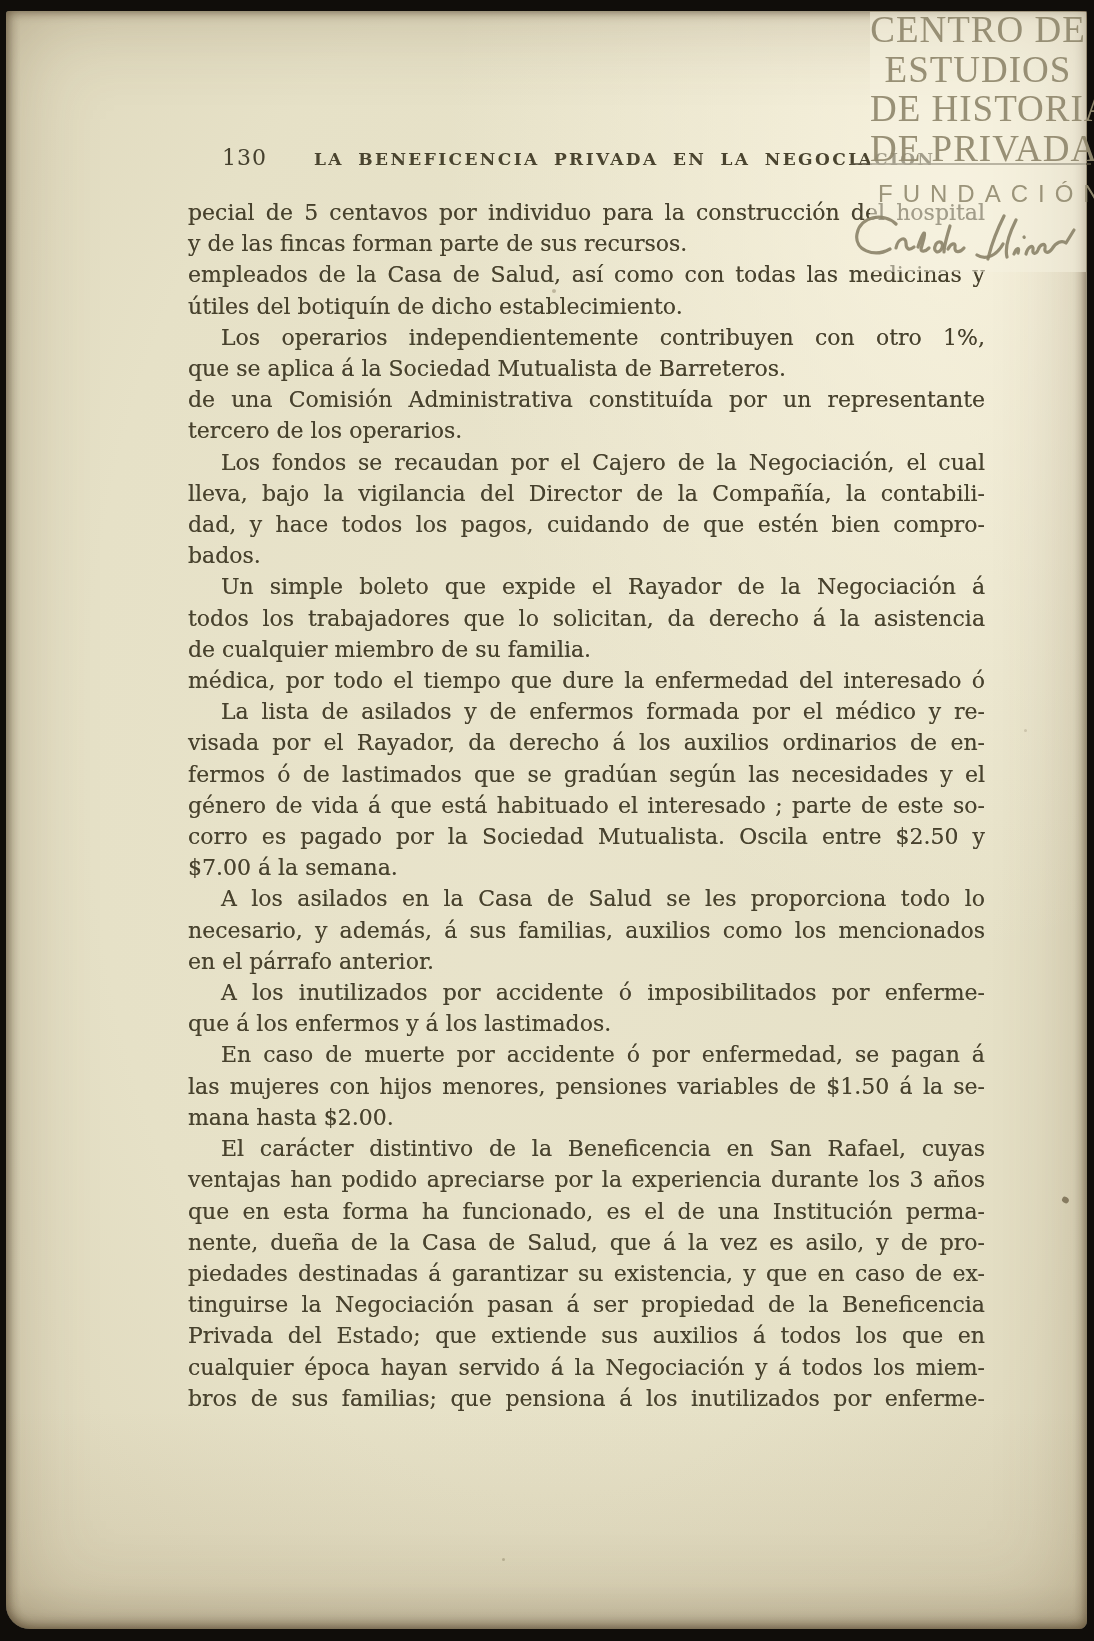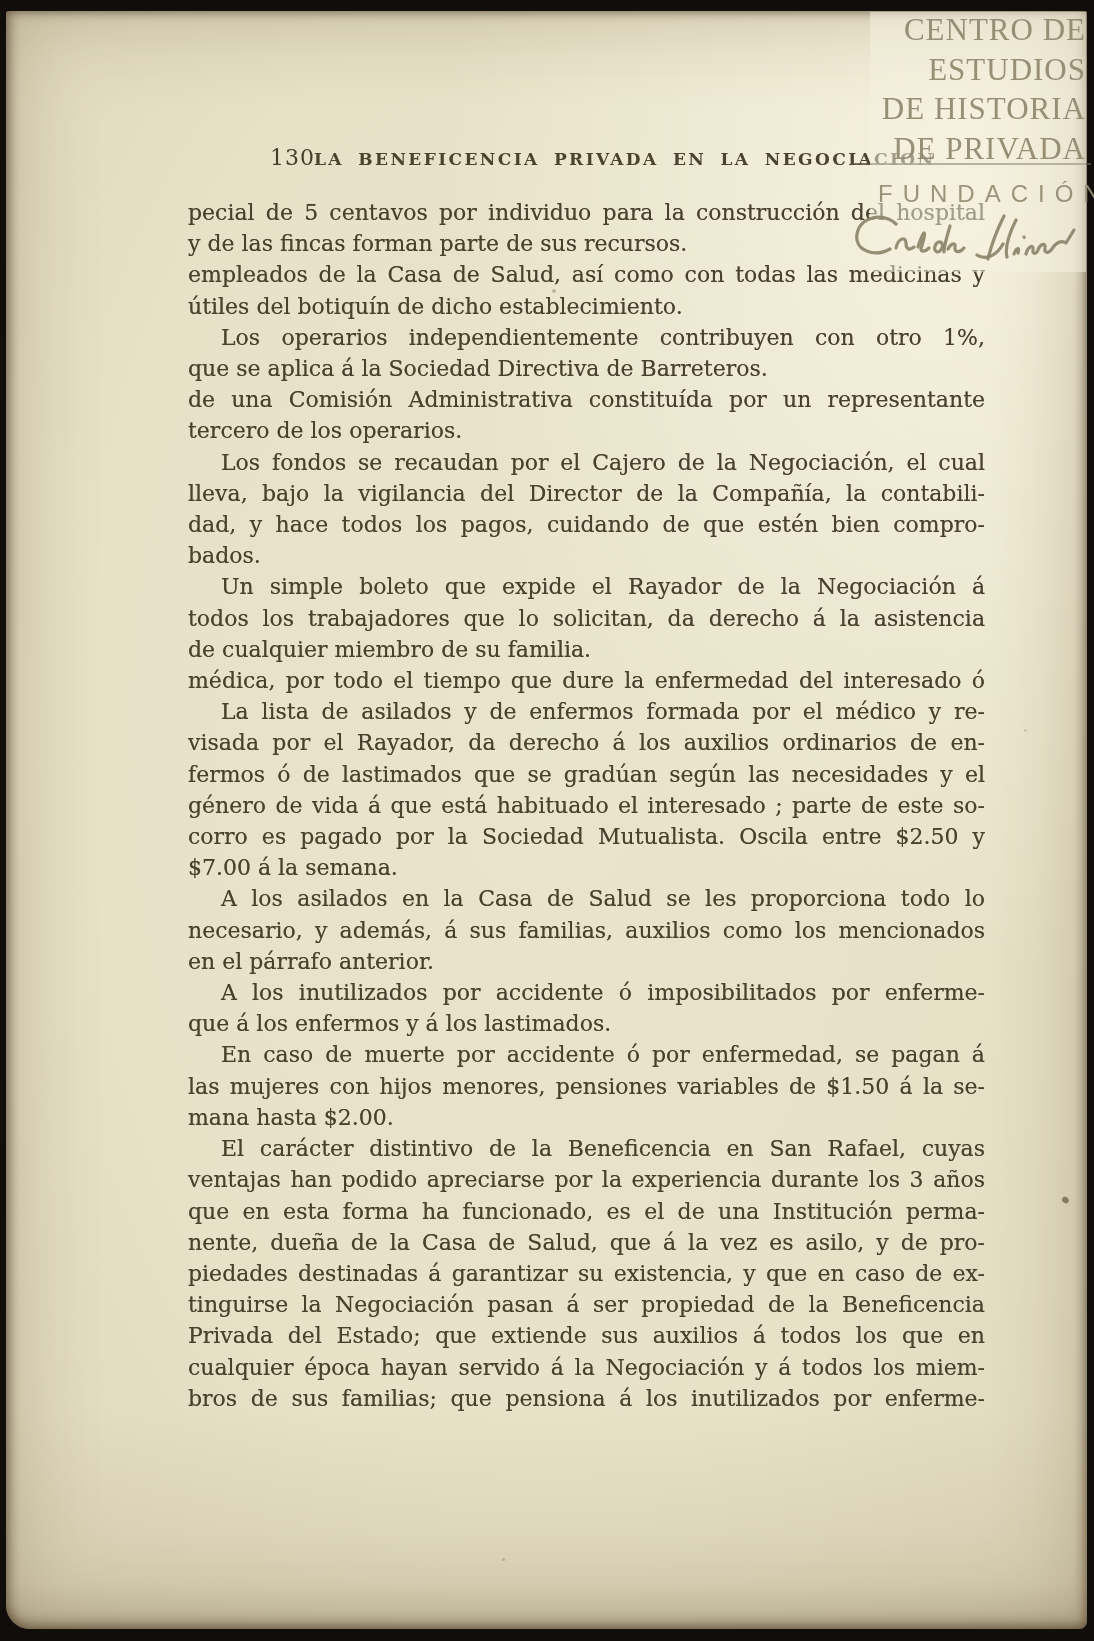--- a/index.html
+++ b/index.html
@@ -24,21 +24,21 @@
       inset 0 -6px 14px rgba(50,35,18,.25);
   }
   .paper::after{ 
     content:"";position:absolute;left:0;right:0;bottom:0;height:220px;
     background:linear-gradient(180deg, rgba(120,95,55,0) 0%, rgba(120,95,55,.10) 80%, rgba(80,60,30,.18) 100%);
     border-radius:0 0 8px 24px;pointer-events:none;
   }
   
   .page-num{
     position:absolute;left:216px;top:134px;
-    font-size:22px;color:#45402e;letter-spacing:1px;margin-left:48px;
+    font-size:22px;color:#45402e;letter-spacing:1px;
   }
   .running-title{
     position:absolute;left:308px;top:138px;
     font-size:17px;font-weight:bold;color:#4a442f;letter-spacing:2.4px;
     word-spacing:6px;white-space:nowrap;
   }
   .header-rule{
     position:absolute;left:845px;top:152px;width:240px;height:2px;
     background:#57513f;opacity:.8;
   }
@@ -53,21 +53,21 @@
   .ln.end{text-align-last:left;}
   
   .watermark{
     position:absolute;left:864px;top:1px;width:216px;height:260px;
     background:rgba(246,241,224,.52);
     pointer-events:none;
   }
   .wm-lines{
     position:absolute;left:0;top:-2px;width:100%;
     font-family:"Liberation Serif","DejaVu Serif",serif;
-    font-size:31px;line-height:39.5px;text-align:right;
+    font-size:37px;line-height:39.5px;text-align:center;
     color:rgba(146,138,112,.95);letter-spacing:1px;white-space:nowrap;
   }
   .wm-foundation{
     position:absolute;left:8px;top:168px;width:208px;
     font-family:"Liberation Sans","DejaVu Sans",sans-serif;
     font-size:24px;color:rgba(150,142,116,.95);
     letter-spacing:10px;white-space:nowrap;
   }
   .wm-signature{position:absolute;left:-26px;top:196px;width:250px;height:64px;}
   .wm-signature svg{display:block;}
@@ -90,21 +90,21 @@
   <div class="page-num">130</div>
   <div class="running-title">LA BENEFICENCIA PRIVADA EN LA NEGOCIACION</div>
   <div class="header-rule"></div>
 
   <div class="body-text" id="body-text">
       <div class="ln">pecial de 5 centavos por individuo para la construcción del hospital</div>
       <div class="ln end">y de las fincas forman parte de sus recursos.</div>
       <div class="ln">empleados de la Casa de Salud, así como con todas las medicinas y</div>
       <div class="ln end">útiles del botiquín de dicho establecimiento.</div>
       <div class="ln indent">Los operarios independientemente contribuyen con otro 1%,</div>
-      <div class="ln end">que se aplica á la Sociedad Directiva de Barreteros.</div>
+      <div class="ln end">que se aplica á la Sociedad Mutualista de Barreteros.</div>
       <div class="ln">de una Comisión Administrativa constituída por un representante</div>
       <div class="ln end">tercero de los operarios.</div>
       <div class="ln indent">Los fondos se recaudan por el Cajero de la Negociación, el cual</div>
       <div class="ln">lleva, bajo la vigilancia del Director de la Compañía, la contabili-</div>
       <div class="ln">dad, y hace todos los pagos, cuidando de que estén bien compro-</div>
       <div class="ln end">bados.</div>
       <div class="ln indent">Un simple boleto que expide el Rayador de la Negociación á</div>
       <div class="ln">todos los trabajadores que lo solicitan, da derecho á la asistencia</div>
       <div class="ln end">de cualquier miembro de su familia.</div>
       <div class="ln">médica, por todo el tiempo que dure la enfermedad del interesado ó</div>

